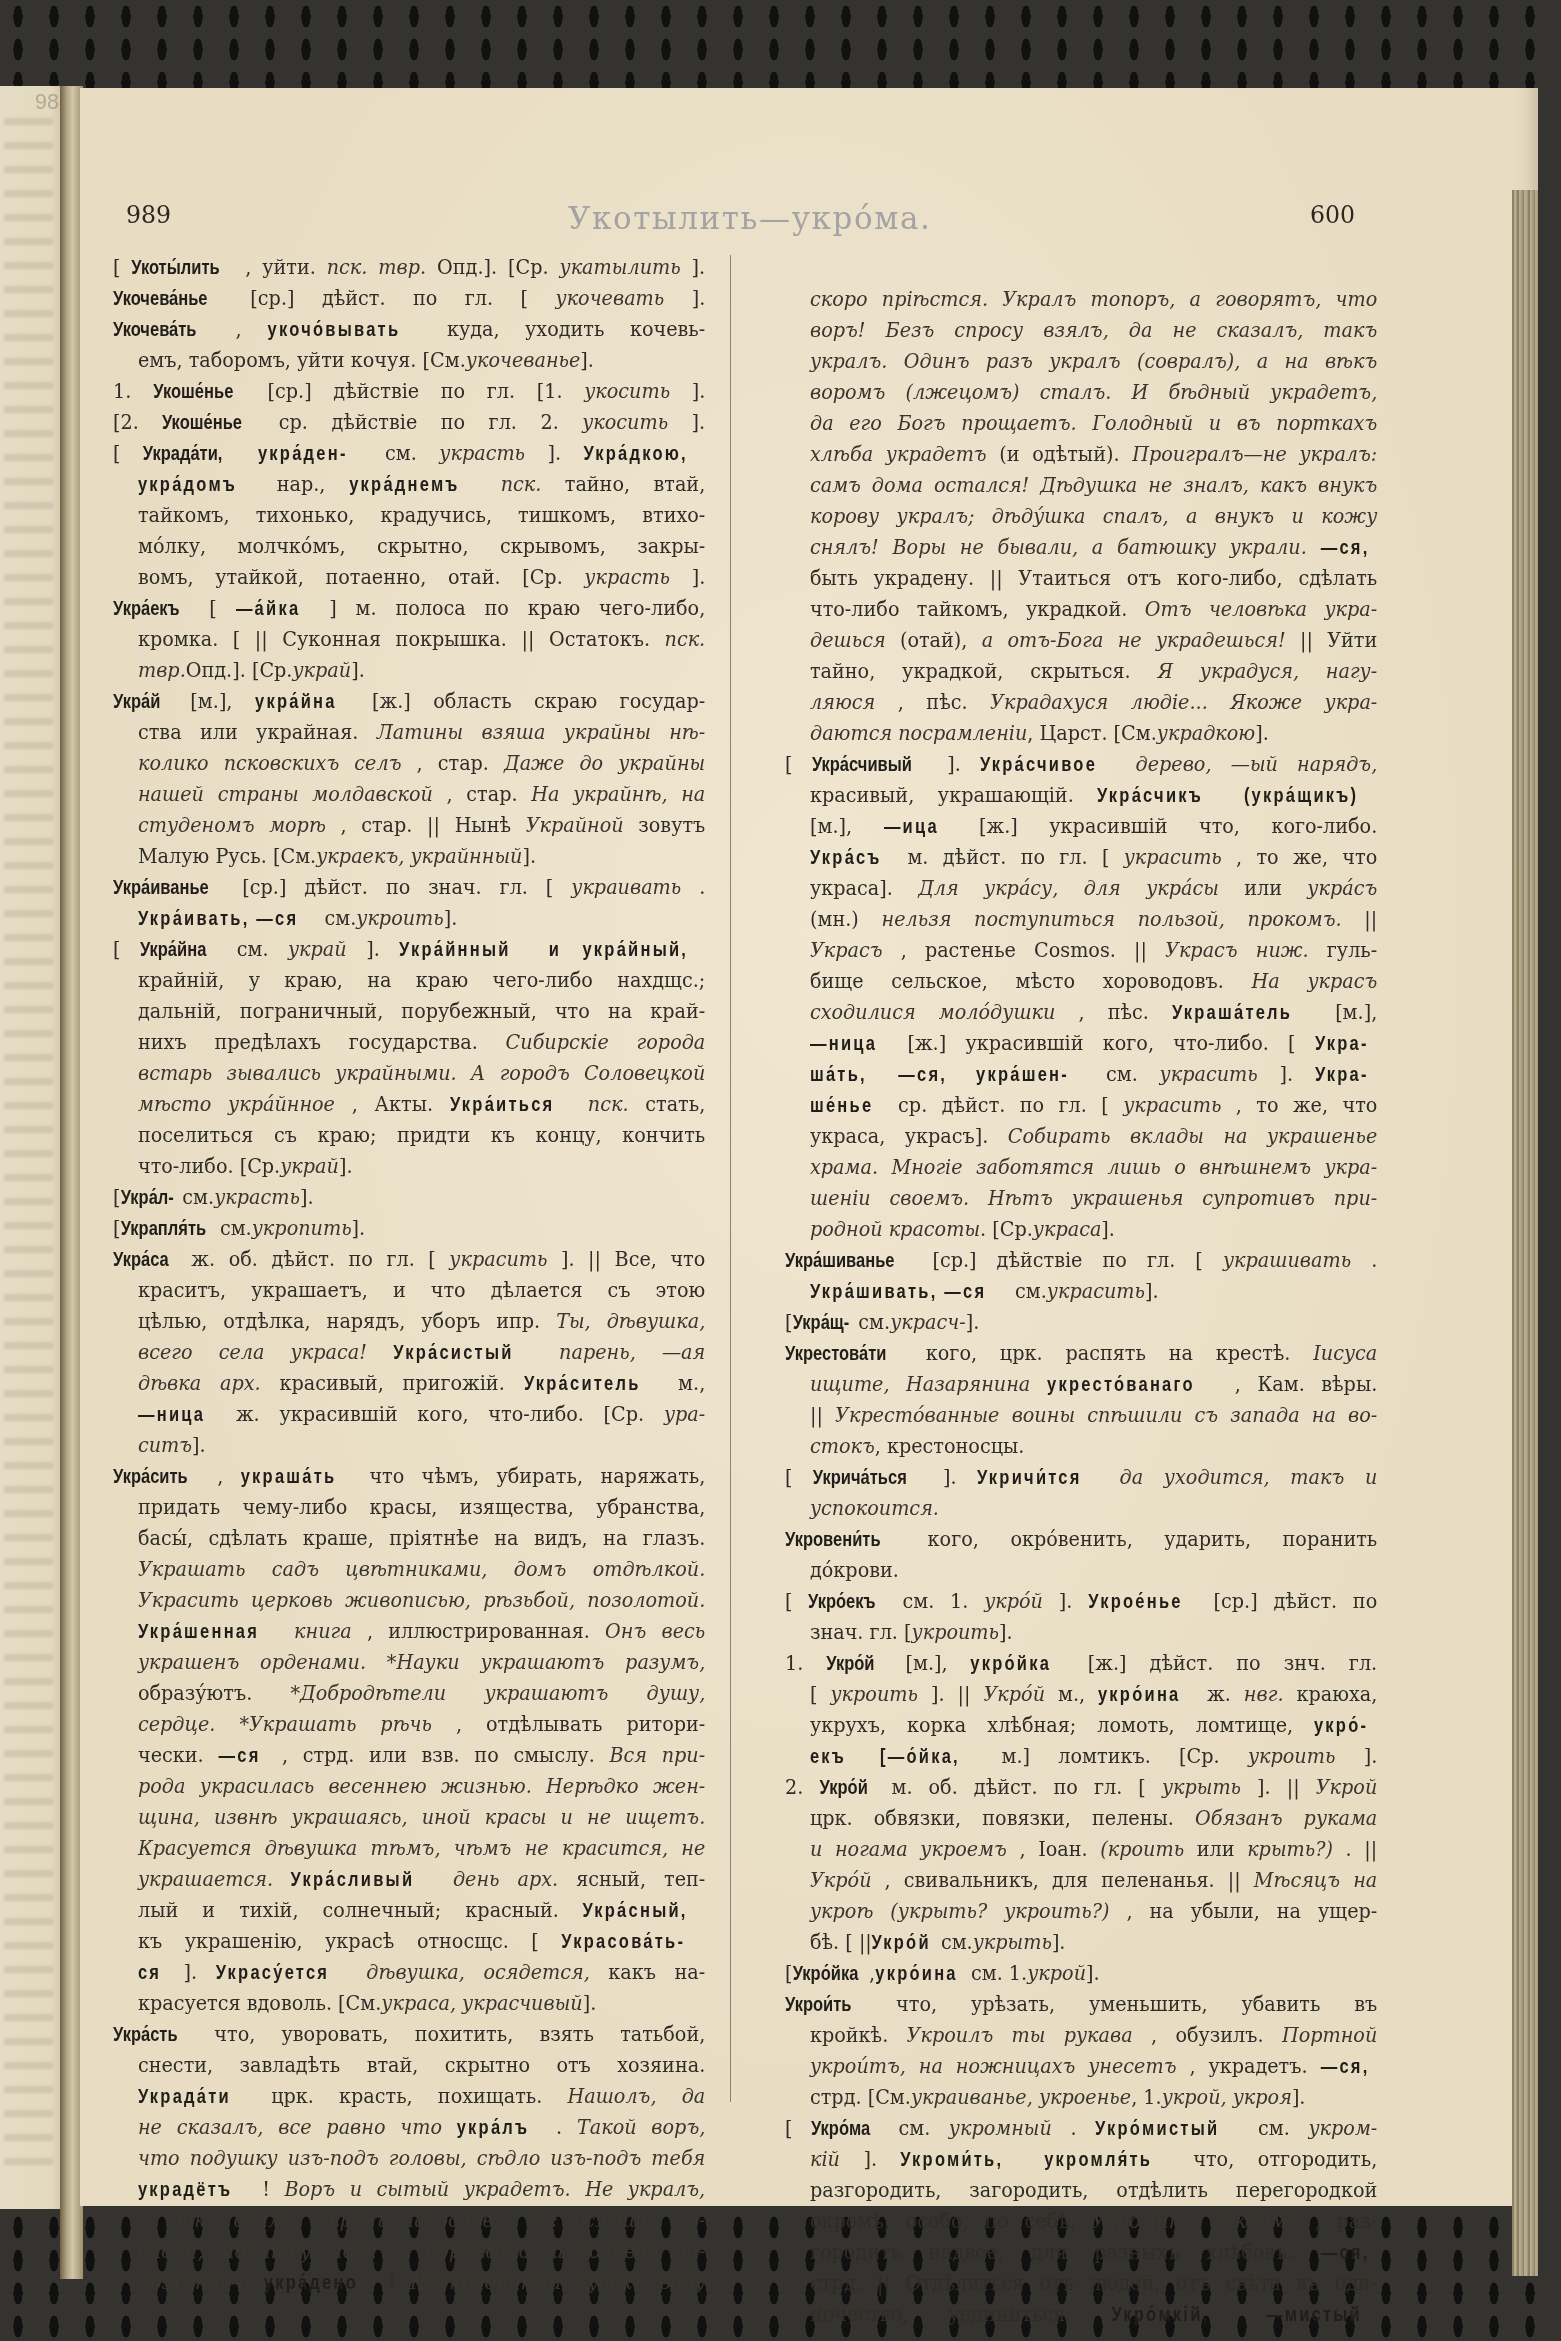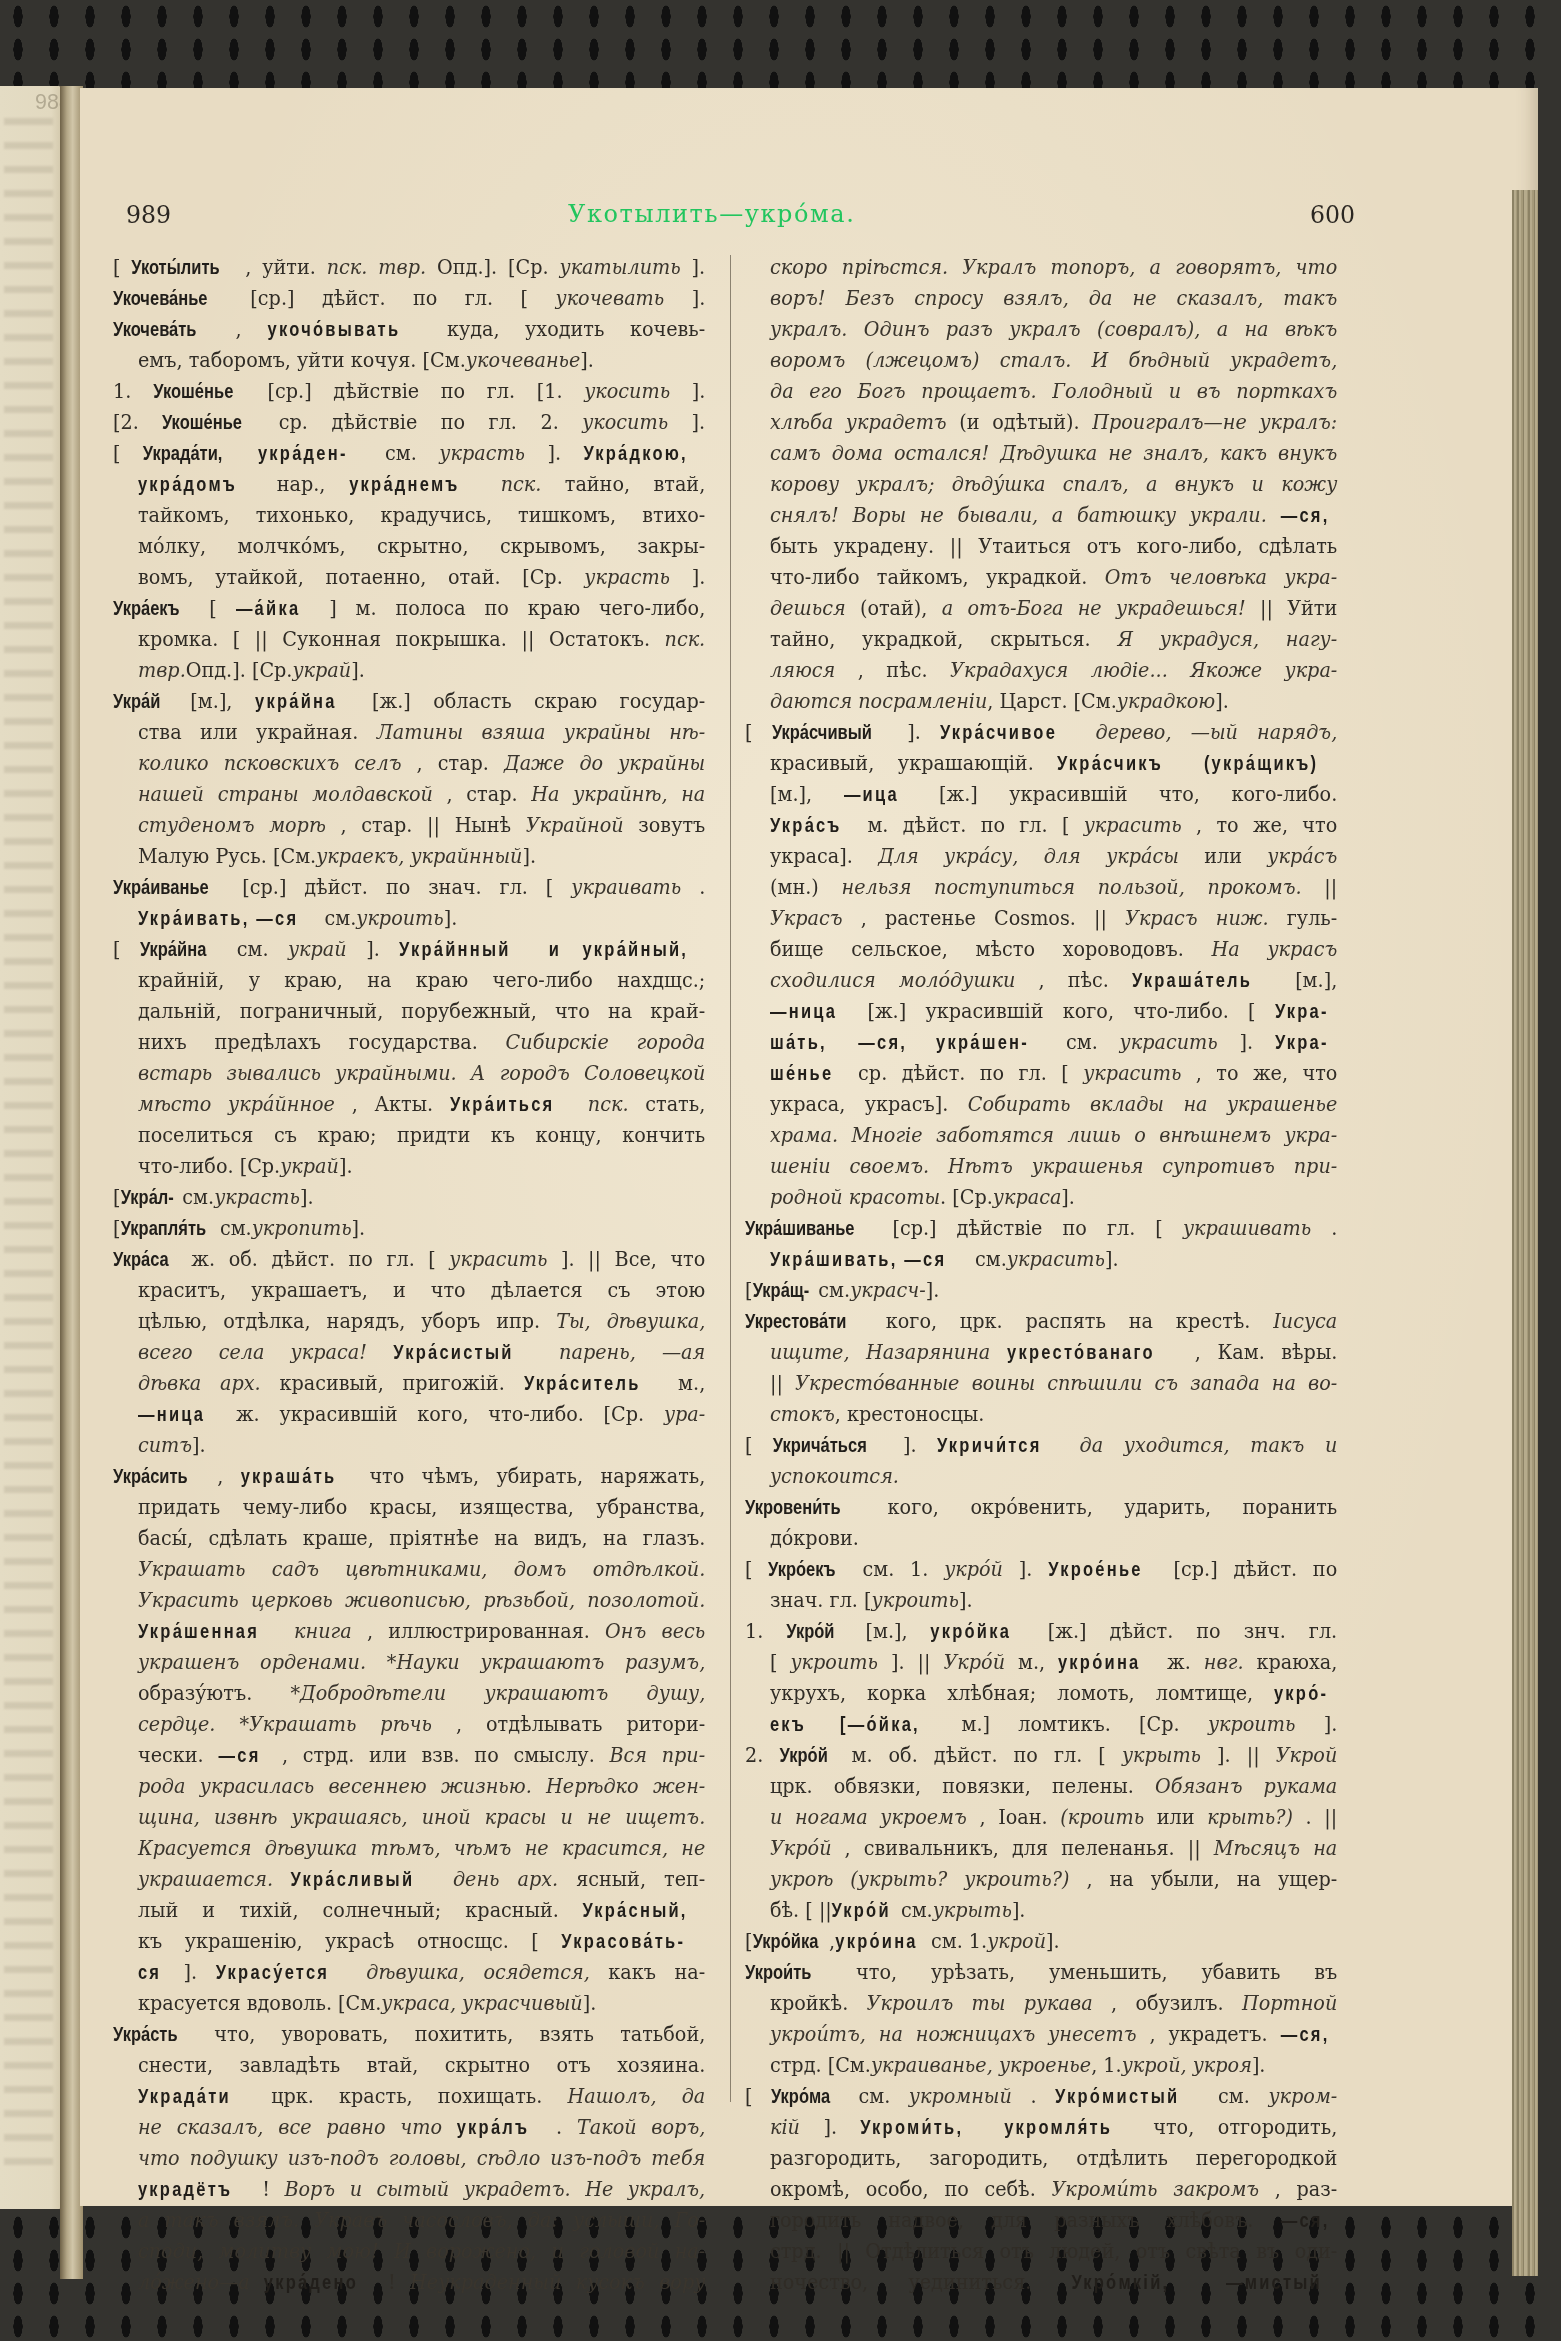--- a/index.html
+++ b/index.html
@@ -46,29 +46,29 @@
     position:absolute;right:0;top:102px;width:26px;height:2086px;
     background:repeating-linear-gradient(90deg,#8c8265 0 1.6px,#b6ab8c 1.6px 3.8px,#a59a7a 3.8px 5.4px);
   }
   .head-row{
     position:absolute;top:201px;left:0;right:0;height:32px;
   }
   .pno{position:absolute;font-size:23.6px;color:#2b2722;top:0;}
   .pno.left{left:126px;}
   .pno.right{left:1310px;}
   .running-head{
-    position:absolute;left:568px;top:-1.1px;font-size:24px;color:#22c55e;letter-spacing:1.6px;
+    position:absolute;left:568px;top:-1.1px;font-size:31px;color:#a3a3a3;letter-spacing:1.6px;
   }
   .col{
     position:absolute;top:252px;
     font-size:20px;line-height:31px;color:#2c2823;
     white-space:nowrap;
   }
   .col.left{left:113px;width:617px;}
-  .col.right{left:745px;width:617px;}
+  .col.right{left:785px;width:617px;margin-top:32px;}
   .divider{
     position:absolute;left:730px;top:255px;width:1.1px;height:1847px;background:#6b6252;opacity:.75;
   }
   .line{display:flex;justify-content:space-between;height:31px;}
   .line.last{justify-content:flex-start;gap:7.5px;}
   .line.indent{padding-left:26px;}
   .run{display:inline-block;}
   .run.b{font-family:"Liberation Sans",sans-serif;font-weight:bold;transform:scaleX(.86);transform-origin:left;color:#211e1a;}
   .run.s{font-family:"Liberation Sans",sans-serif;font-weight:bold;letter-spacing:2.7px;transform:scaleX(.86);transform-origin:left;color:#211e1a;}
   .run.i{font-style:italic;color:#3a352d;}

